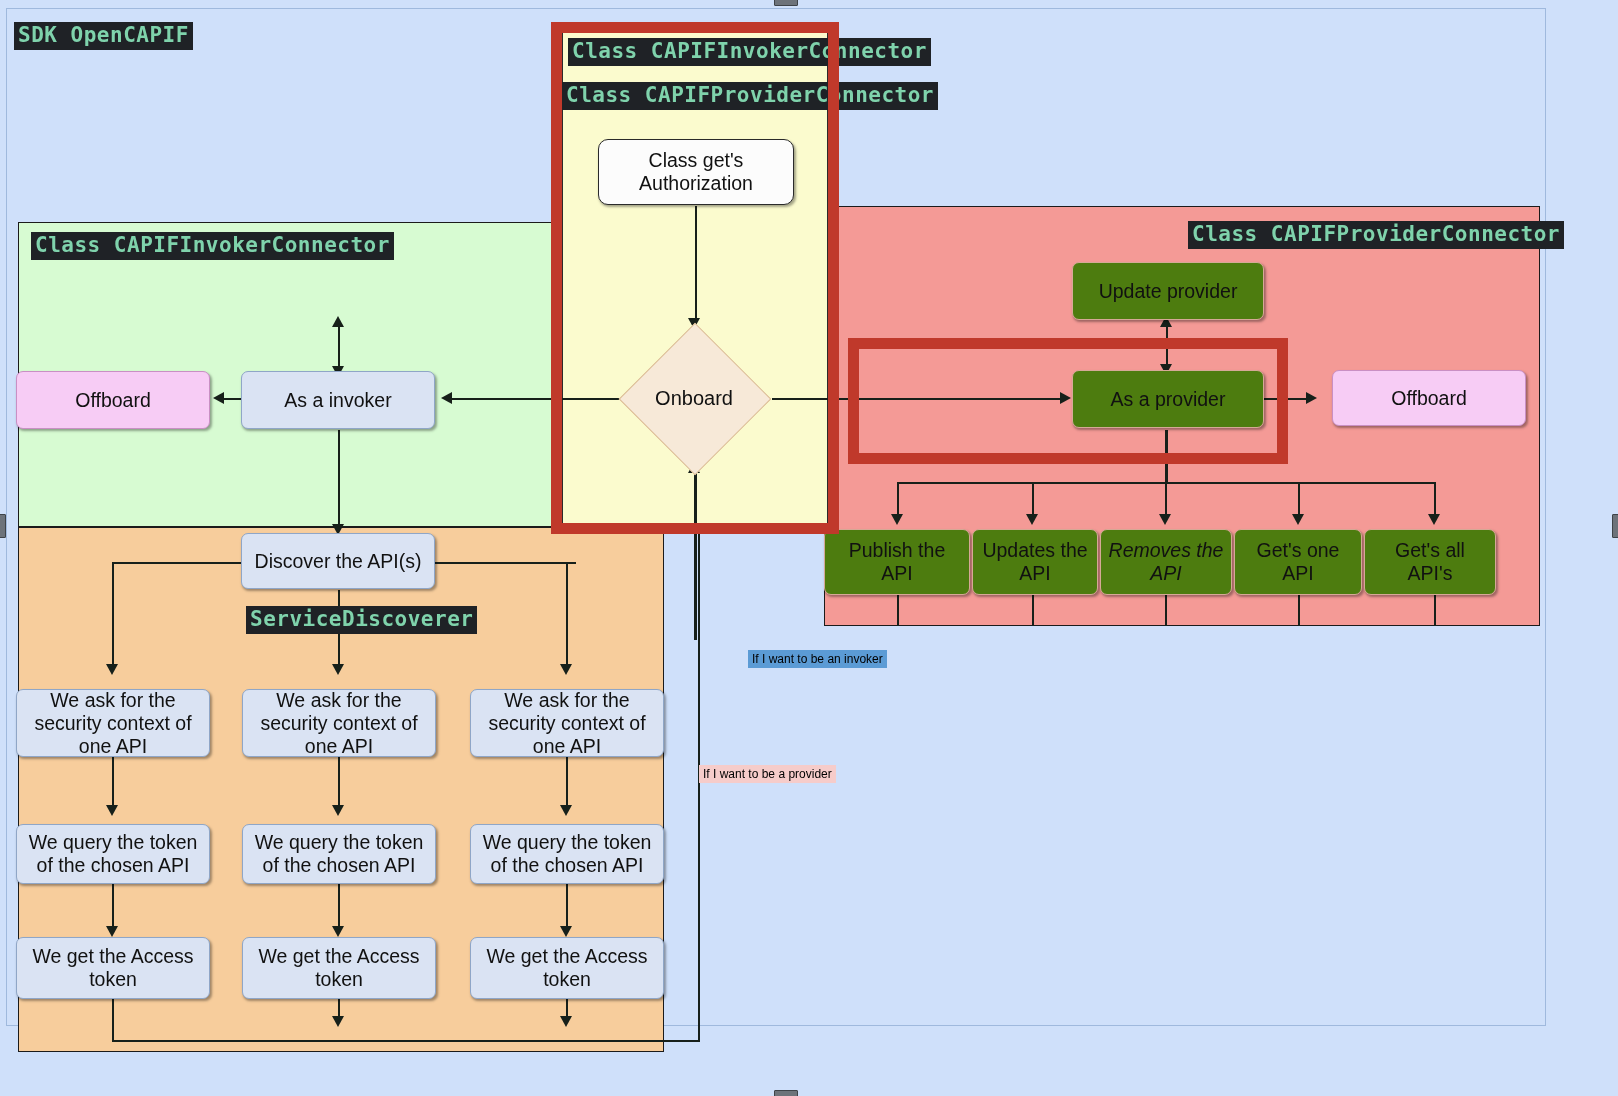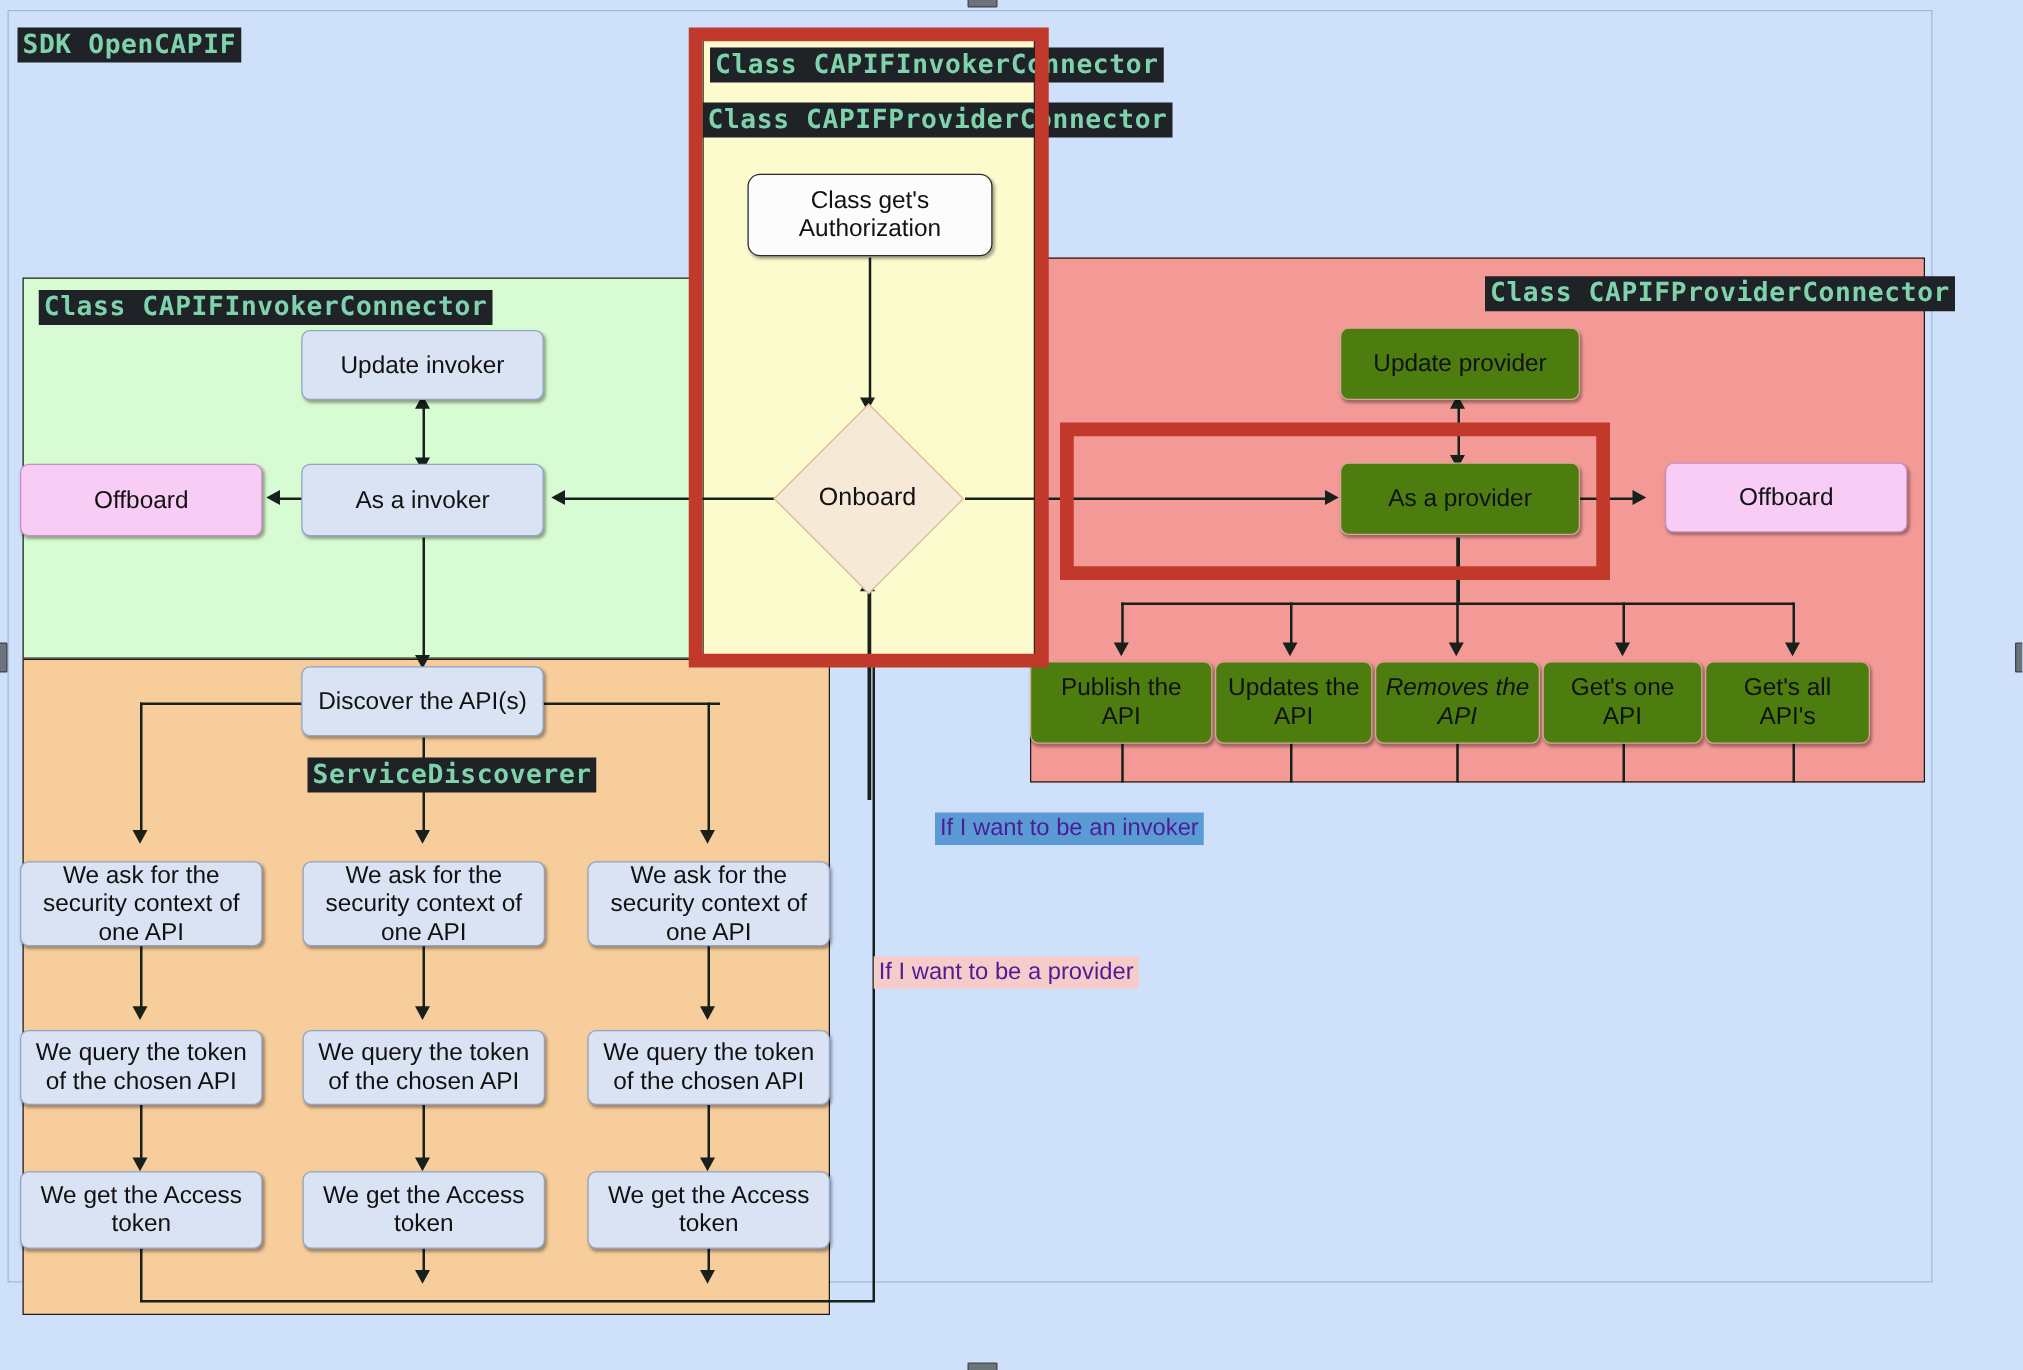--- a/index.html
+++ b/index.html
@@ -43,21 +43,21 @@
   .arw-u{border-left:6.5px solid transparent;border-right:6.5px solid transparent;border-bottom:11px solid #17201a;}
   .arw-l{border-top:6.5px solid transparent;border-bottom:6.5px solid transparent;border-right:11px solid #17201a;}
   .arw-r{border-top:6.5px solid transparent;border-bottom:6.5px solid transparent;border-left:11px solid #17201a;}
   .thick{width:3.4px;}
 
   
   .hl{position:absolute;border:11px solid #c0392b;box-sizing:border-box;
       background:transparent;z-index:40;pointer-events:none;}
 
   
-  .legend{position:absolute;font-size:19px;color:#4c1d95;padding:2px 4px;white-space:nowrap;z-index:35;}
+  .legend{position:absolute;font-size:12px;color:#000000;padding:2px 4px;white-space:nowrap;z-index:35;}
   .legend-invoker{background:#5b9bd5;}
   .legend-provider{background:#f6ccca;}
 
   
   .handle{position:absolute;width:22px;height:7px;background:#6d737a;
       border:1px solid #3e4348;border-radius:1px;z-index:60;}
   .handle-v{width:7px;height:22px;}
 </style>
 </head>
 <body>
@@ -156,21 +156,20 @@
 
   <div class="ln lnv" style="left:698px;top:528px;height:512px;"></div>
   <div class="ln lnv thick" style="left:694px;top:470px;height:170px;"></div>
   <div class="arw arw-u" style="left:688px;top:462px;"></div>
 
   <div class="node n-white" style="left:598px;top:139px;width:196px;height:66px;">Class get's Authorization</div>
 
   <div class="diamond" style="left:641px;top:345px;width:106px;height:106px;"></div>
   <div class="diamond-txt" style="left:624px;top:382px;width:140px;height:32px;">Onboard</div>
 
-  <div class="node n-blue" style="left:241px;top:264px;width:194px;height:56px;">Update invoker</div>
   <div class="node n-blue" style="left:241px;top:371px;width:194px;height:58px;">As a invoker</div>
   <div class="node n-pink" style="left:16px;top:371px;width:194px;height:58px;">Offboard</div>
 
   <div class="node n-peach" style="left:1072px;top:262px;width:192px;height:58px;">Update provider</div>
   <div class="node n-peach" style="left:1072px;top:370px;width:192px;height:58px;">As a provider</div>
   <div class="node n-pink" style="left:1332px;top:370px;width:194px;height:56px;">Offboard</div>
 
   <div class="node n-peach" style="left:824px;top:529px;width:146px;height:66px;">Publish the API</div>
   <div class="node n-peach" style="left:972px;top:529px;width:126px;height:66px;">Updates the API</div>
   <div class="node n-peach" style="left:1100px;top:529px;width:132px;height:66px;font-style:italic;">Removes the API</div>

